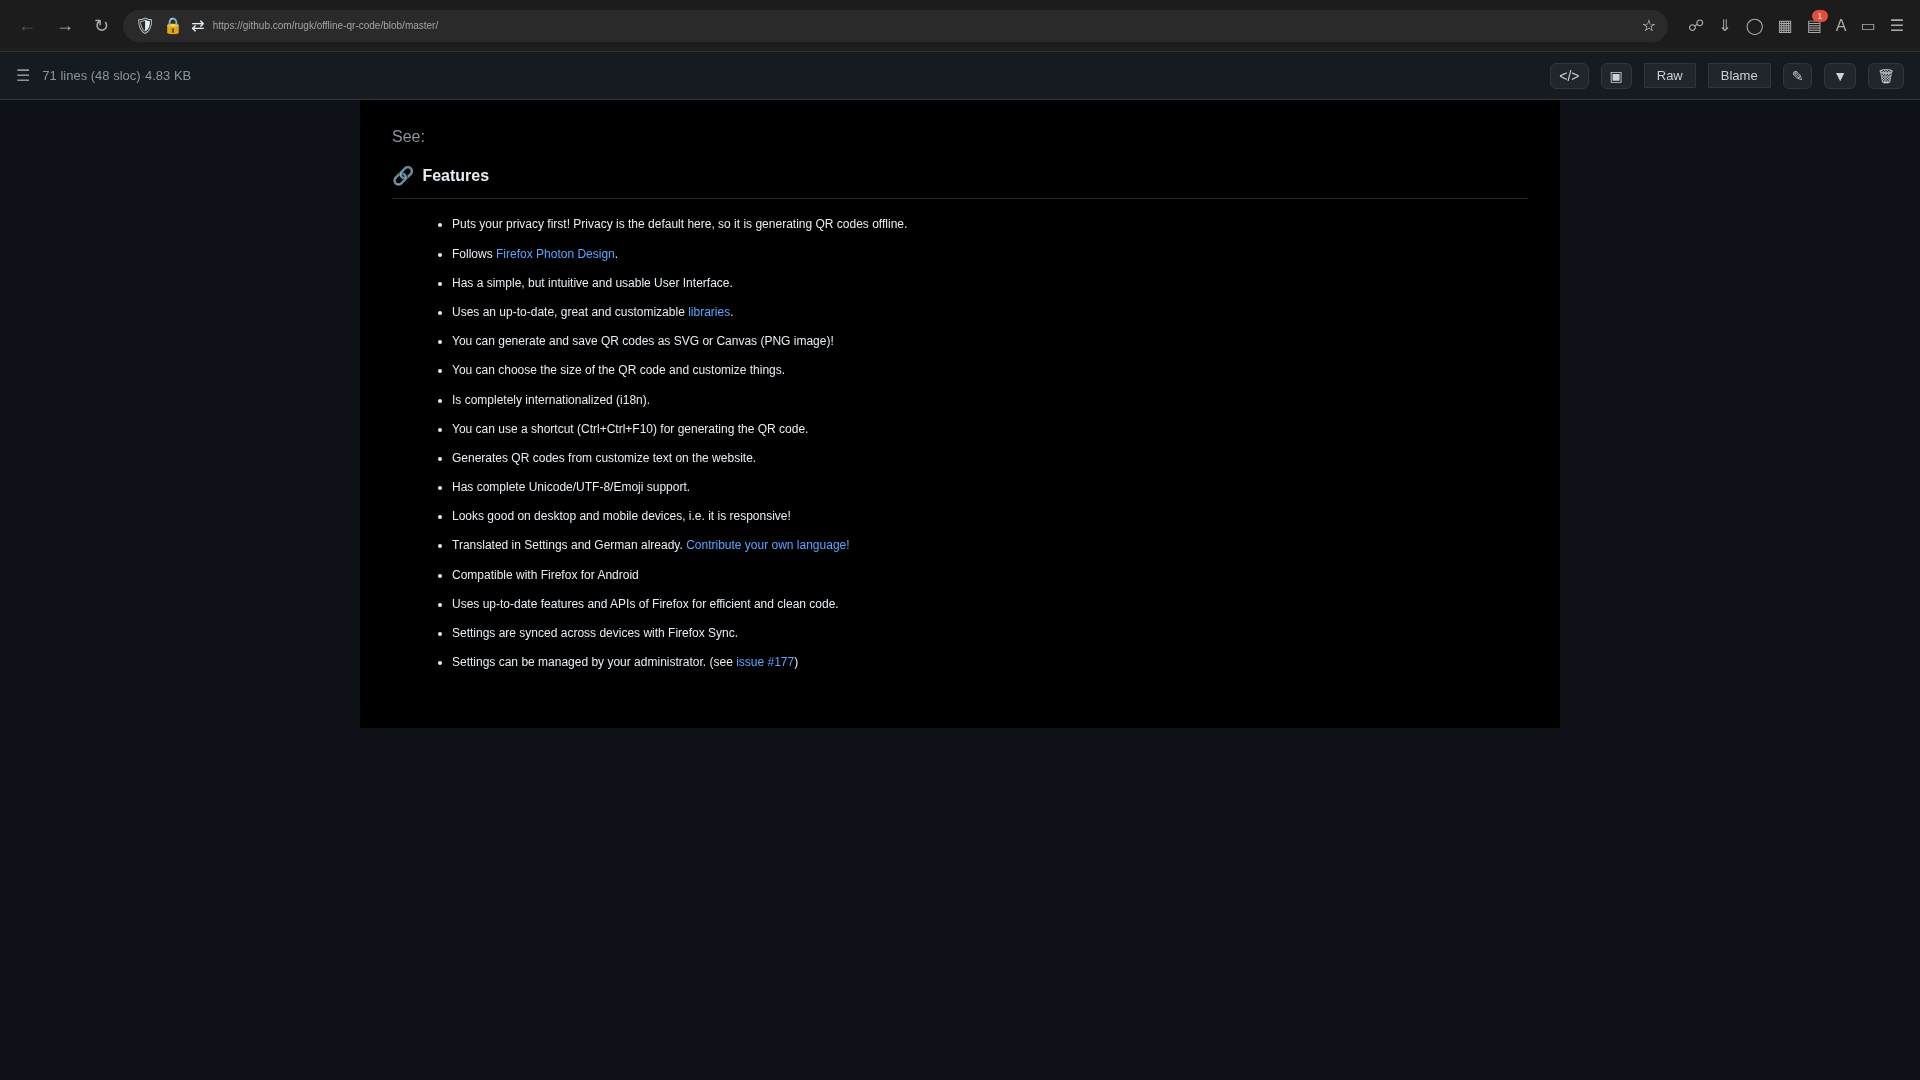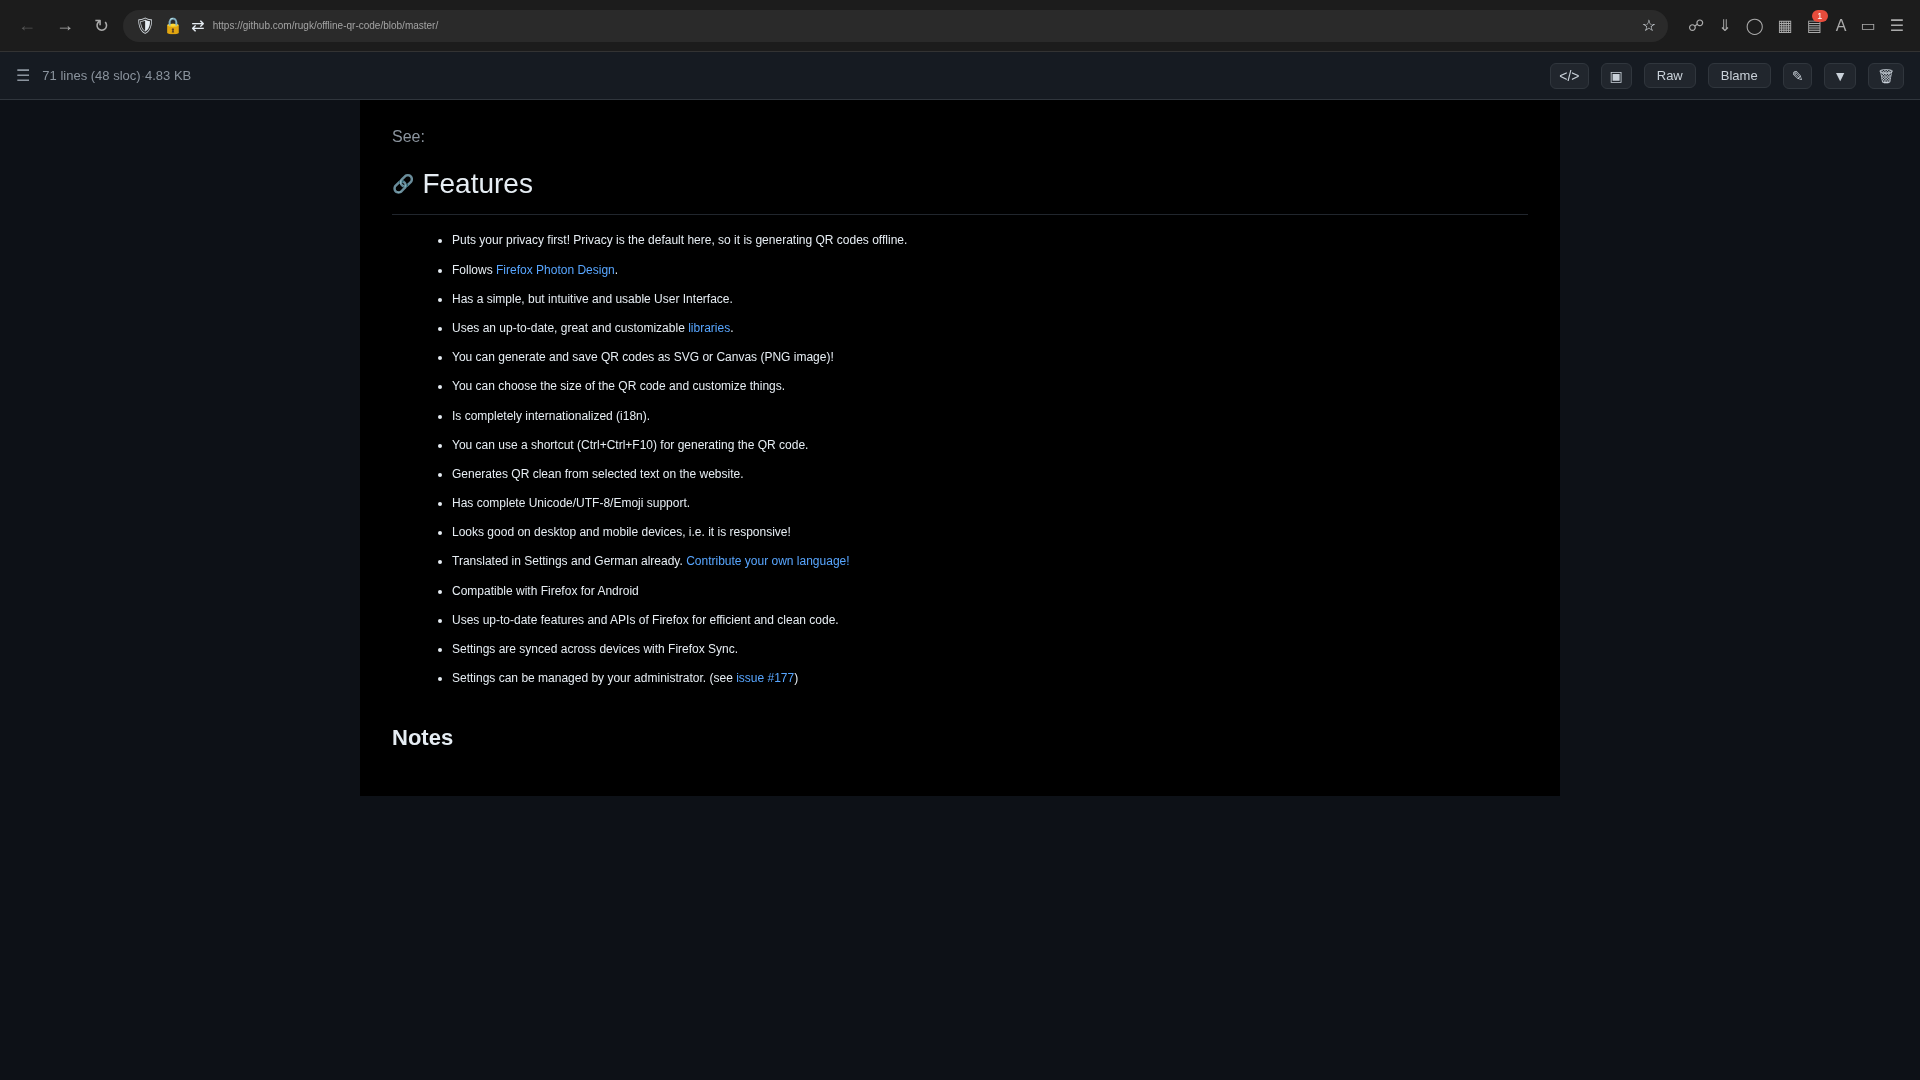--- a/index.html
+++ b/index.html
@@ -107,21 +107,21 @@
       color: #444;
     }
 
     .toolbar-spacer { flex: 1; }
 
     .toolbar-btn {
       background: #21262d;
       border: 1px solid #30363d;
       color: #c9d1d9;
       padding: 4px 12px;
-      border-radius: 6px;
+      border-radius: 1px;
       font-size: 13px;
       cursor: pointer;
       display: flex;
       align-items: center;
       gap: 4px;
     }
 
     .toolbar-icon-btn {
       background: #21262d;
       border: 1px solid #30363d;
@@ -173,22 +173,22 @@
     .section-heading {
       display: flex;
       align-items: center;
       gap: 8px;
       margin-bottom: 16px;
       padding-bottom: 8px;
       border-bottom: 1px solid #21262d;
     }
 
     .section-heading h2 {
-      font-size: 28px;
-      font-weight: 400;
+      font-size: 16px;
+      font-weight: 700;
       color: #e6edf3;
     }
 
     .heading-link-icon {
       color: #58a6ff;
       font-size: 18px;
       text-decoration: none;
       opacity: 0.8;
     }
 
@@ -292,21 +292,21 @@
       <li>
         <span>You can choose the size of the QR code and customize things.</span>
       </li>
       <li>
         <span>Is completely internationalized (i18n).</span>
       </li>
       <li>
         <span>You can use a shortcut (Ctrl+Ctrl+F10) for generating the QR code.</span>
       </li>
       <li>
-        <span>Generates QR clean from selected text on the website.</span>
+        <span>Generates QR codes from customize text on the website.</span>
       </li>
       <li>
         <span>Has complete Unicode/UTF-8/Emoji support.</span>
       </li>
       <li>
         <span>Looks good on desktop and mobile devices, i.e. it is responsive!</span>
       </li>
       <li>
         <span>Translated in Settings and German already. </span><a href="#" class="inline-link">Contribute your own language!</a>
       </li>
@@ -317,18 +317,15 @@
         <span>Uses up-to-date features and APIs of Firefox for efficient and clean code.</span>
       </li>
       <li>
         <span>Settings are synced across devices with Firefox Sync.</span>
       </li>
       <li>
         <span>Settings can be managed by your administrator. (see </span><a href="#" class="inline-link">issue #177</a><span>)</span>
       </li>
     </ul>
 
-    <div class="notes-section">
-      <h2>Notes</h2>
-    </div>
 
   </div>
 </div>
 
 </body></html>

